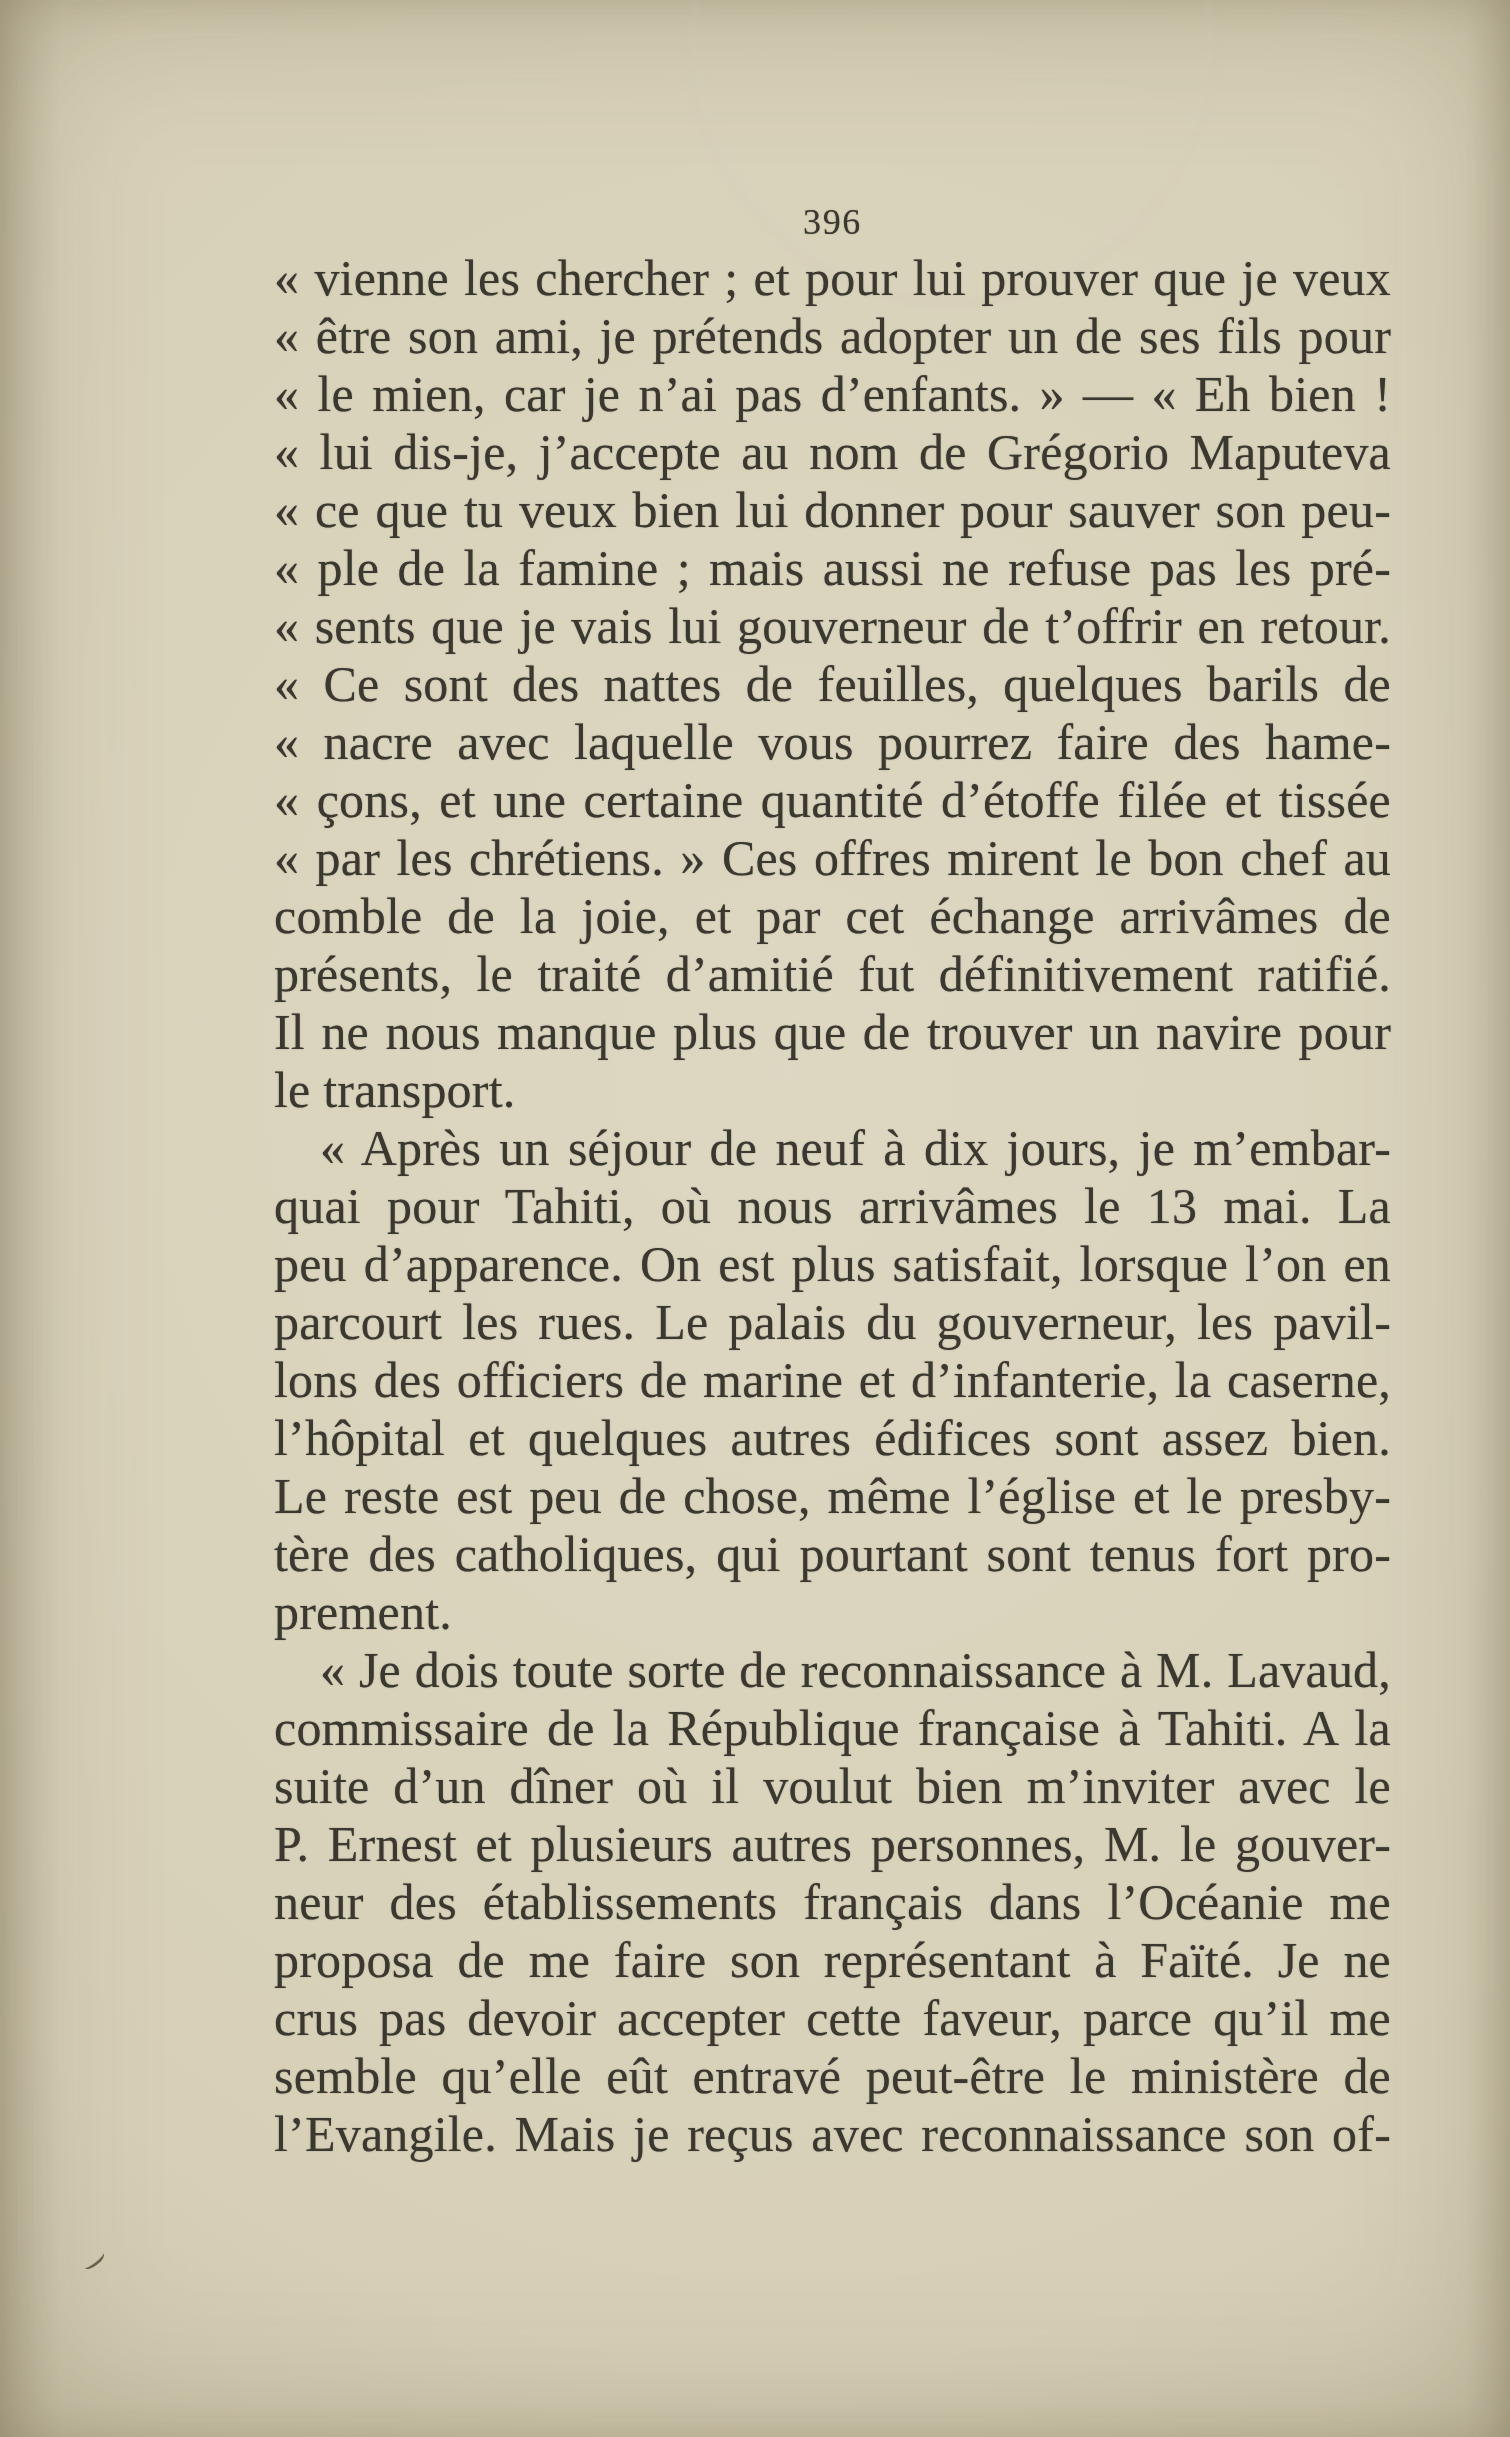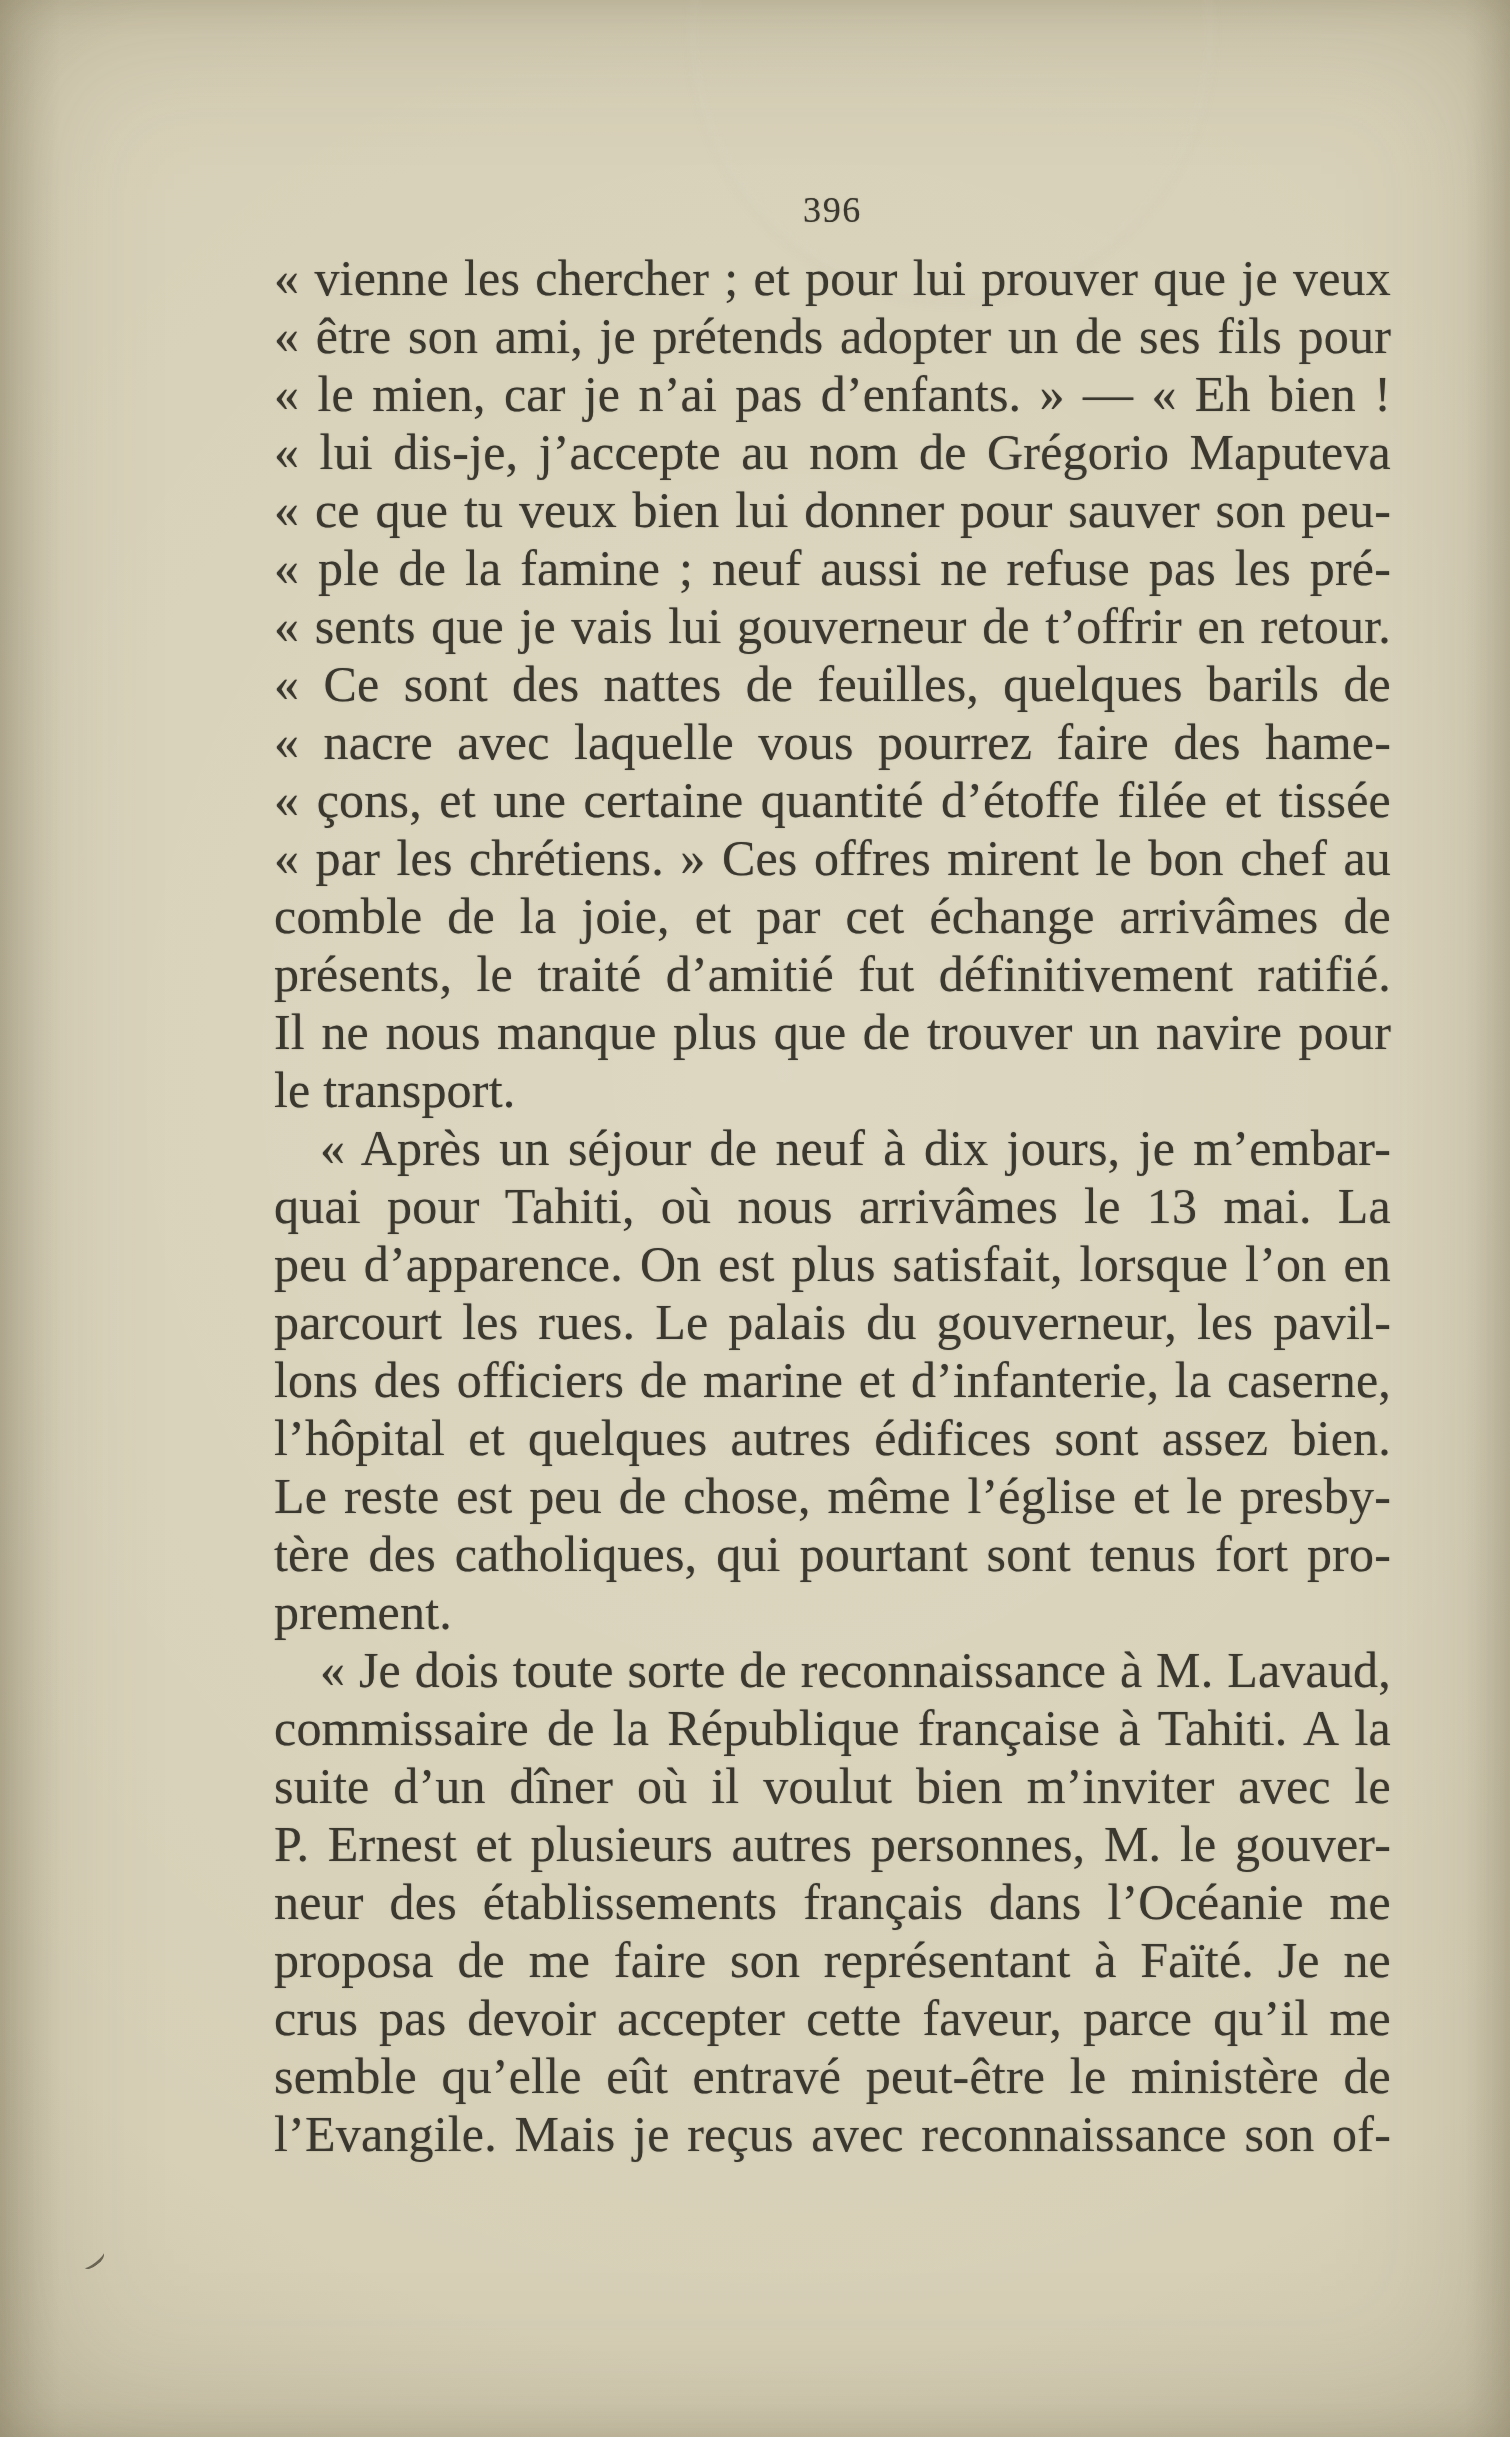--- a/index.html
+++ b/index.html
@@ -33,21 +33,21 @@
     width: 519px;
     height: 535px;
     border-radius: 50%;
     border: 2.4px solid rgba(255,255,255,0.20);
     box-shadow: 0 3.1px 4.7px rgba(120,110,80,0.12);
     filter: blur(4.7px);
     pointer-events: none;
   }
   .page-number {
     position: absolute;
-    top: 189px;
+    top: 201px;
     left: 274px;
     width: 1117px;
     text-align: center;
     font-size: 36px;
     letter-spacing: 1.6px;
     text-shadow: 0 0 1.2px rgba(59,56,47,0.55);
   }
   .text-block {
     position: absolute;
     top: 249px;
@@ -80,21 +80,21 @@
 
 <div class="scan">
   <div class="emboss"></div>
   <div class="page-number">396</div>
   <div class="text-block">
       <div class="line">« vienne les chercher ; et pour lui prouver que je veux</div>
       <div class="line">« être son ami, je prétends adopter un de ses fils pour</div>
       <div class="line">« le mien, car je n’ai pas d’enfants. » — « Eh bien !</div>
       <div class="line">« lui dis-je, j’accepte au nom de Grégorio Maputeva</div>
       <div class="line">« ce que tu veux bien lui donner pour sauver son peu-</div>
-      <div class="line">« ple de la famine ; neuf aussi ne refuse pas les pré-</div>
+      <div class="line">« ple de la famine ; mais aussi ne refuse pas les pré-</div>
       <div class="line">« sents que je vais lui gouverneur de t’offrir en retour.</div>
       <div class="line">« Ce sont des nattes de feuilles, quelques barils de</div>
       <div class="line">« nacre avec laquelle vous pourrez faire des hame-</div>
       <div class="line">« çons, et une certaine quantité d’étoffe filée et tissée</div>
       <div class="line">« par les chrétiens. » Ces offres mirent le bon chef au</div>
       <div class="line">comble de la joie, et par cet échange arrivâmes de</div>
       <div class="line">présents, le traité d’amitié fut définitivement ratifié.</div>
       <div class="line">Il ne nous manque plus que de trouver un navire pour</div>
       <div class="line end">le transport.</div>
       <div class="line indent">« Après un séjour de neuf à dix jours, je m’embar-</div>

